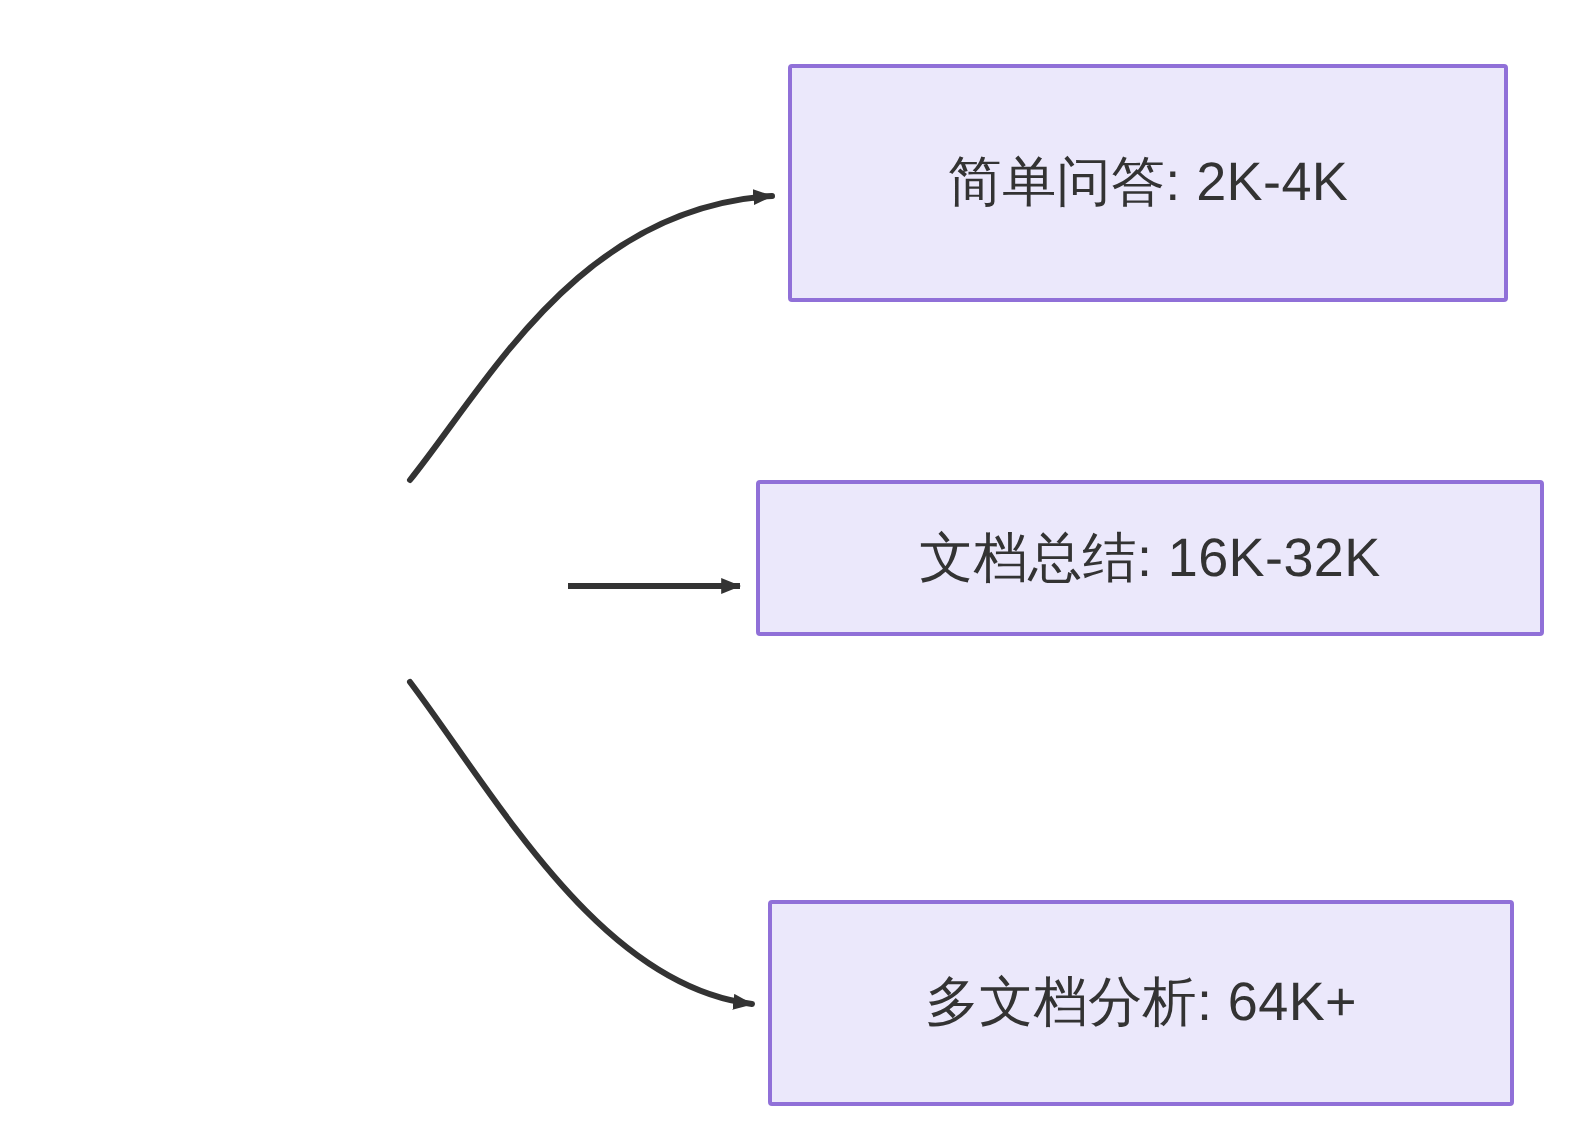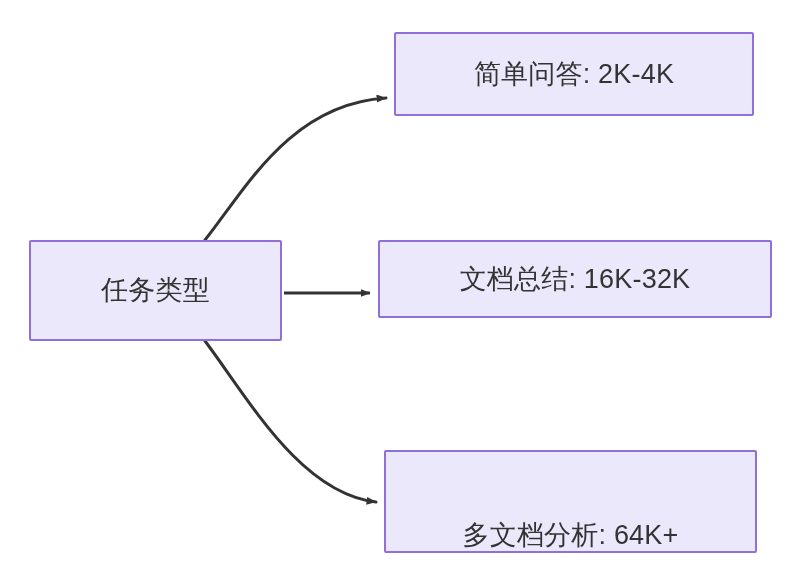--- a/index.html
+++ b/index.html
@@ -42,46 +42,43 @@
     letter-spacing: 0.2px;
     white-space: nowrap;
     z-index: 2;
   }
   .node-label {
     display: block;
     text-align: center;
   }
   
   #node-source  { left: 29px;  top: 240px; width: 253px; height: 101px; }
-  #node-simple  { left: 394px; top: 32px;  width: 360px; height: 84px; }
+  #node-simple  { left: 394px; top: 32px;  width: 360px; height: 119px; }
   #node-summary { left: 378px; top: 240px; width: 394px; height: 78px; }
-  #node-multi   { left: 384px; top: 450px; width: 373px; height: 103px; align-items: flex-end; }
+  #node-multi   { left: 384px; top: 450px; width: 373px; height: 103px; }
 </style>
 </head>
 <body>
 
 <div id="diagram-root">
 
   <svg id="edge-layer" viewBox="0 0 787 572" width="787" height="572" xmlns="http://www.w3.org/2000/svg">
     <defs>
       <marker id="arrowhead" markerWidth="10" markerHeight="8" refX="9.4" refY="4" orient="auto" markerUnits="userSpaceOnUse">
         <path d="M 0 0 L 10 4 L 0 8 z" fill="#333333"></path>
       </marker>
     </defs>
 
     <path d="M 205 240 C 245 190, 290 104, 386 98" fill="none" stroke="#333333" stroke-width="3" stroke-linecap="round" marker-end="url(#arrowhead)"></path>
 
     <path d="M 284 293 L 370 293" fill="none" stroke="#333333" stroke-width="3" stroke-linecap="butt" marker-end="url(#arrowhead)"></path>
 
     <path d="M 205 341 C 248 398, 300 493, 376 502" fill="none" stroke="#333333" stroke-width="3" stroke-linecap="round" marker-end="url(#arrowhead)"></path>
   </svg>
 
-  <div class="node" id="node-source">
-    <span class="node-label">任务类型</span>
-  </div>
 
   <div class="node" id="node-simple">
     <span class="node-label">简单问答: 2K-4K</span>
   </div>
 
   <div class="node" id="node-summary">
     <span class="node-label">文档总结: 16K-32K</span>
   </div>
 
   <div class="node" id="node-multi">

